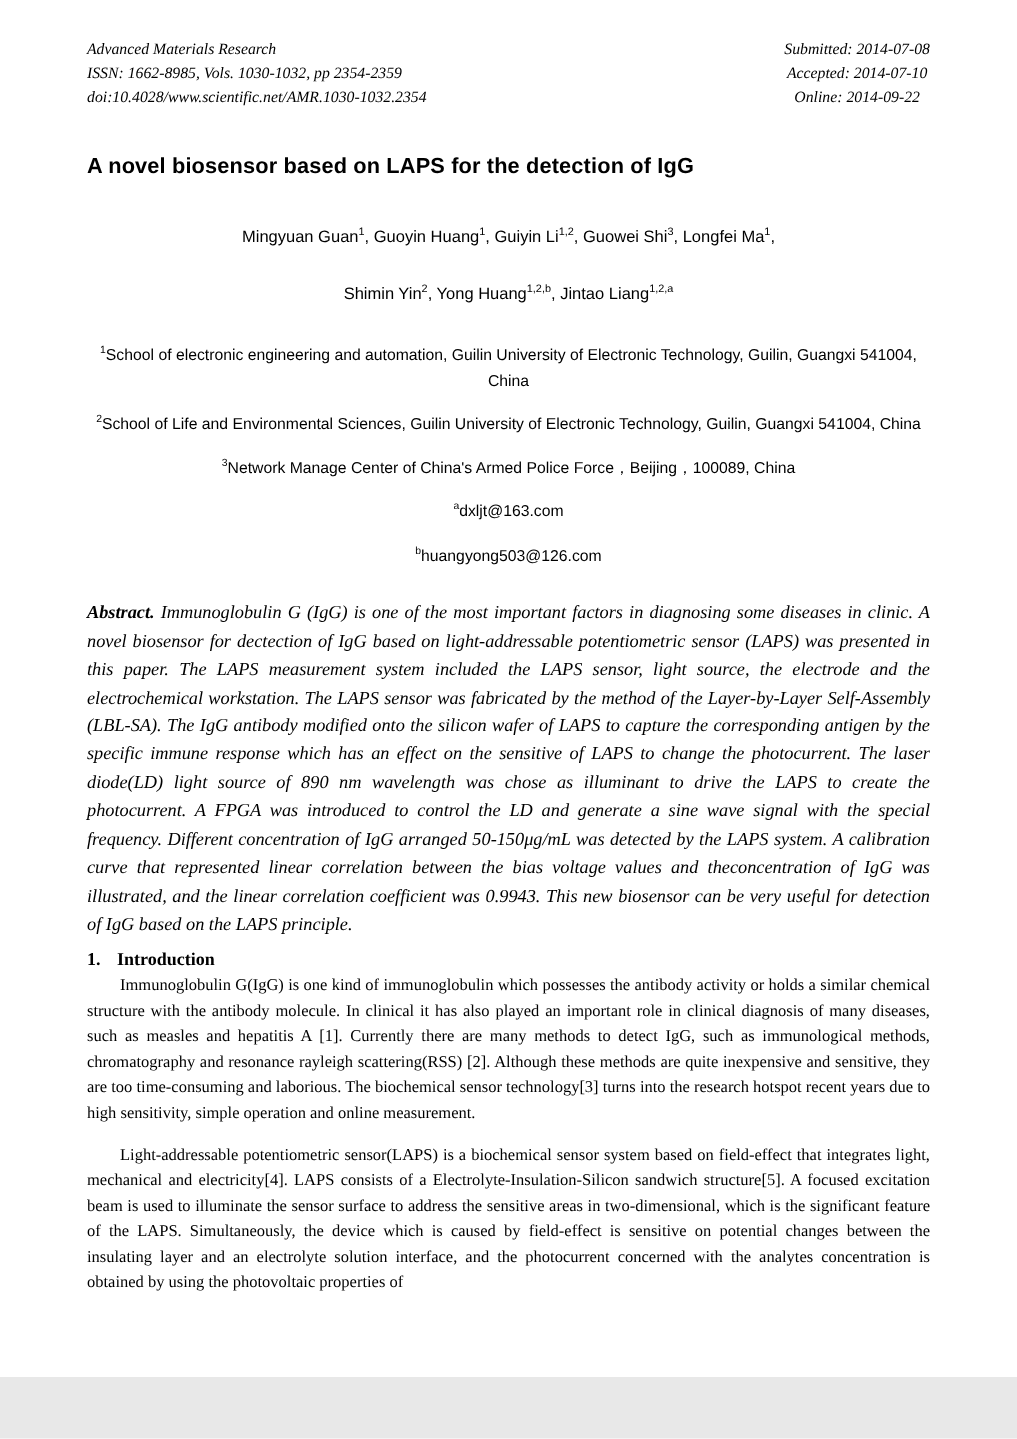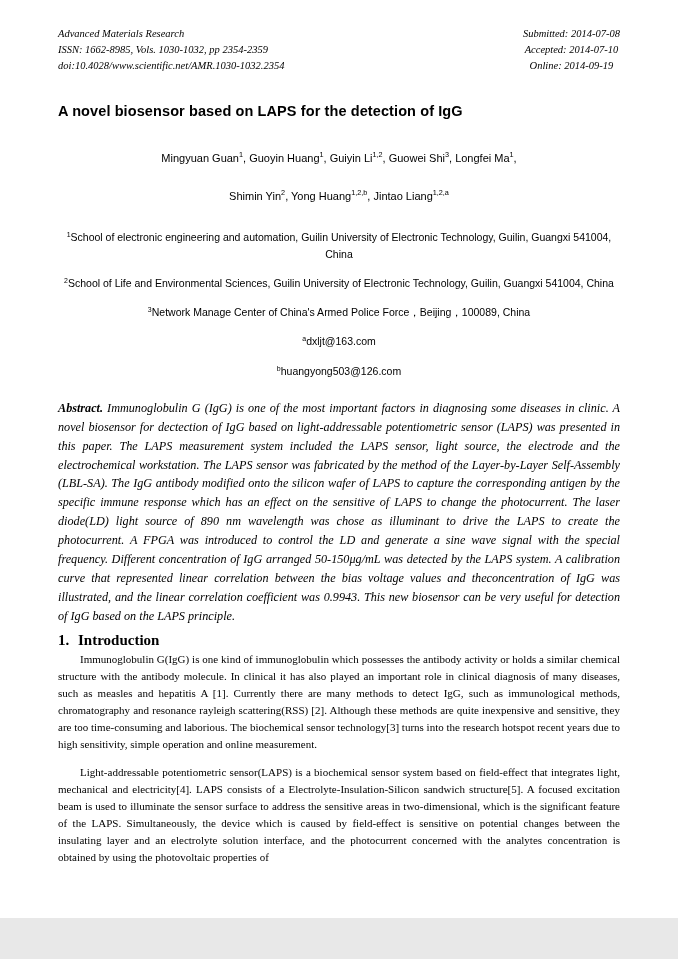--- a/index.html
+++ b/index.html
@@ -84,21 +84,21 @@
     line-height: 1.55;
     text-align: justify;
     font-style: italic;
   }
   .abstract b {
     font-weight: bold;
   }
   .section-head {
     font-family: "Liberation Serif", serif;
     font-weight: bold;
-    font-size: 15px;
+    font-size: 12px;
     margin-top: 6px;
   }
   .section-head .num {
     display: inline-block;
     width: 20px;
   }
   .body-para {
     font-size: 11px;
     line-height: 1.55;
     text-align: justify;
@@ -113,21 +113,21 @@
 
   <div class="header-block">
     <div class="header-left">
       <div>Advanced Materials Research</div>
       <div>ISSN: 1662-8985, Vols. 1030-1032, pp 2354-2359</div>
       <div>doi:10.4028/www.scientific.net/AMR.1030-1032.2354</div>
     </div>
     <div class="header-right">
       <div>Submitted: 2014-07-08</div>
       <div>Accepted: 2014-07-10</div>
-      <div>Online: 2014-09-19</div>
+      <div>Online: 2014-09-22</div>
     </div>
   </div>
 
   <h1 class="title">A novel biosensor based on LAPS for the detection of IgG</h1>
 
   <div class="authors">
     <div class="line1">
       <span><span>Mingyuan Guan</span><sup>1</sup></span>,
       <span><span>Guoyin Huang</span><sup>1</sup></span>,
       <span><span>Guiyin Li</span><sup>1,2</sup></span>,

